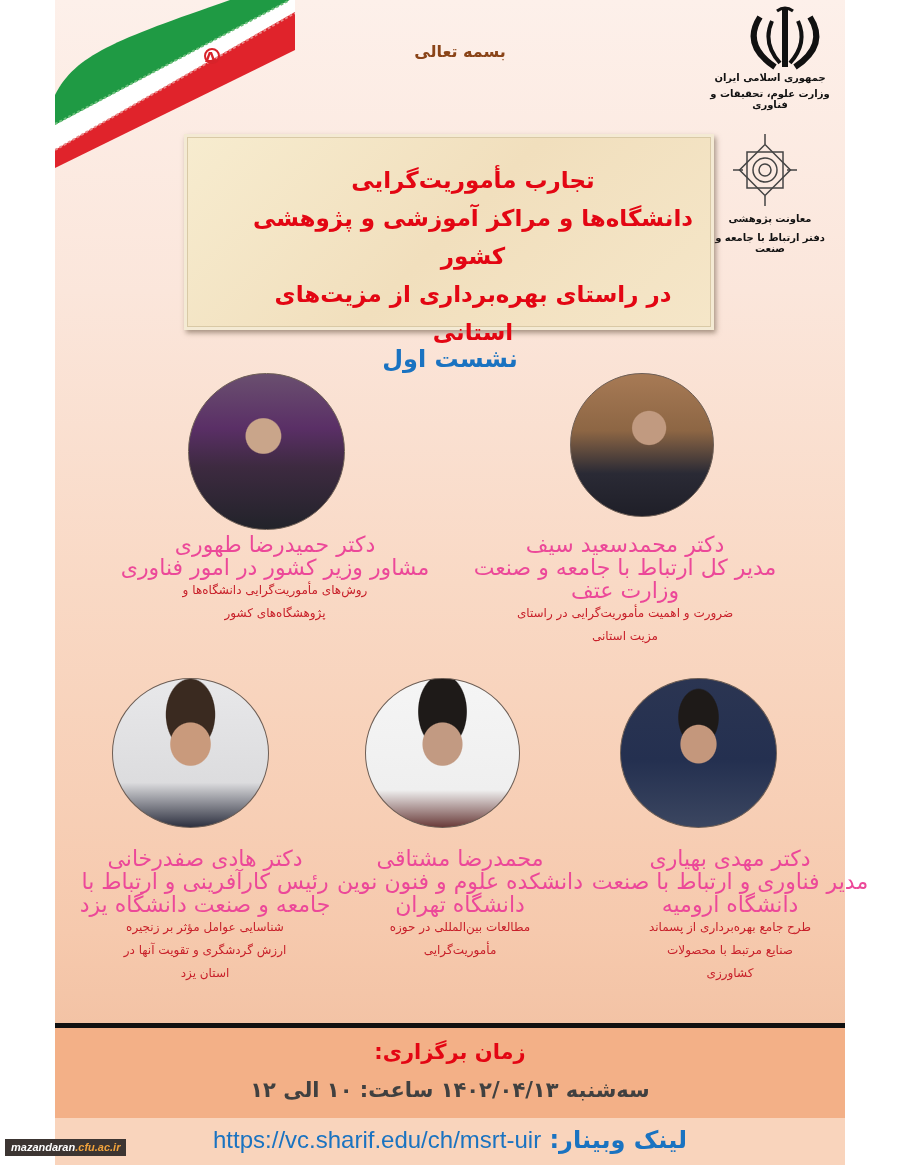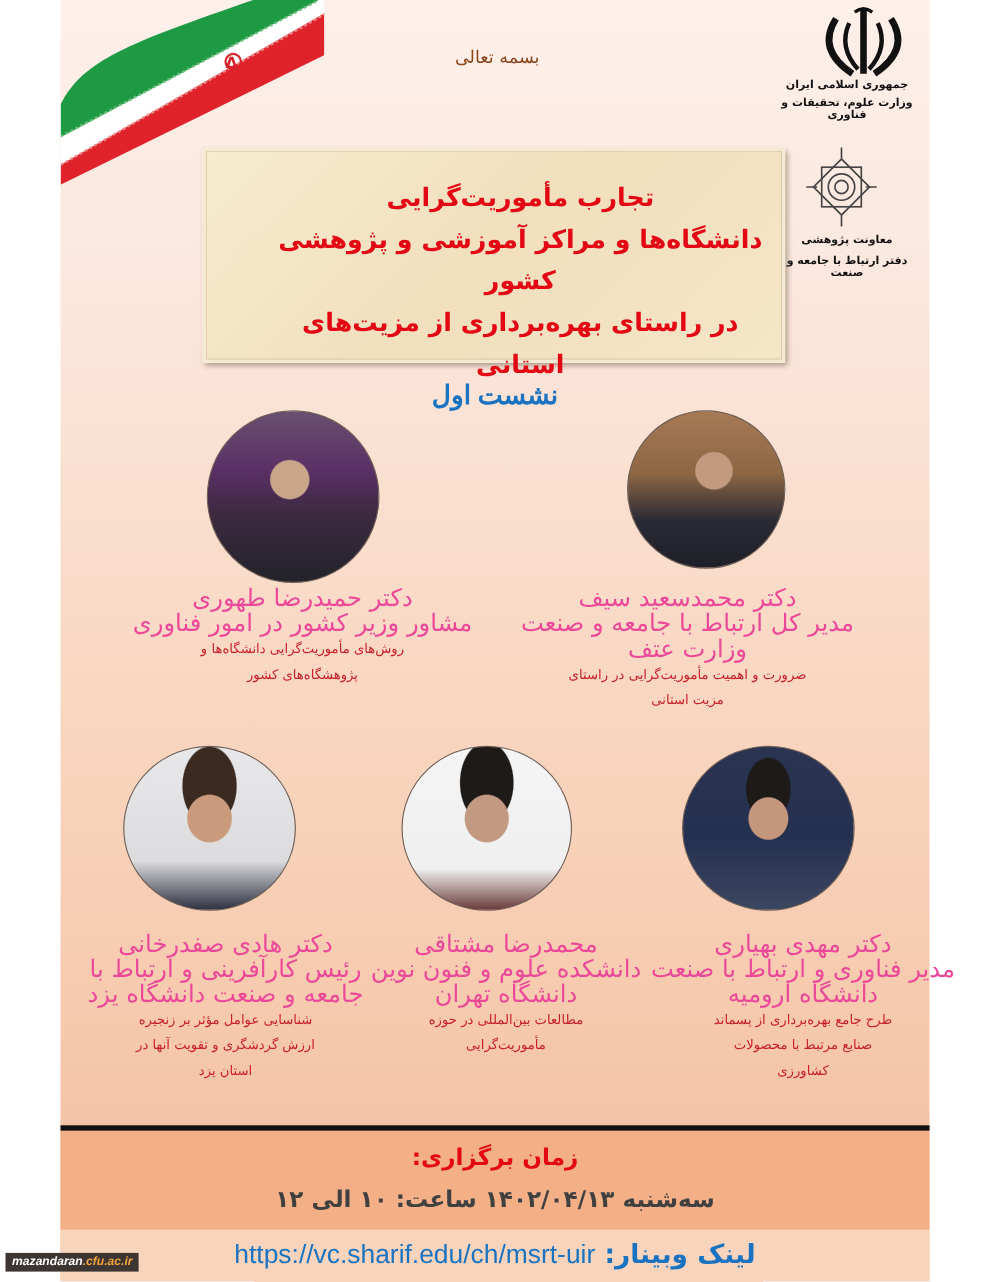--- a/index.html
+++ b/index.html
@@ -6,38 +6,38 @@
   body { width:900px; height:1165px; background:#ffffff; position:relative; overflow:hidden;
          font-family:"DejaVu Sans", sans-serif; }
   .poster { position:absolute; left:55px; top:0; width:790px; height:1165px;
     background: linear-gradient(180deg, #fdf0ea 0%, #fbe6db 25%, #f9d9c5 50%, #f6c9ad 80%, #f3c3a5 88%); }
   .rtl { direction:rtl; text-align:center; }
 
   
   .flag { position:absolute; left:55px; top:0; width:240px; height:170px; overflow:hidden; }
   .flag svg { display:block; }
 
-  .bismillah { position:absolute; left:372px; top:42px; width:160px; font-weight:normal; font-size:16px; color:#8a4418; }
+  .bismillah { position:absolute; left:380px; top:42px; width:160px; font-weight:bold; font-size:16px; color:#8a4418; }
 
   
   .emblem { position:absolute; left:730px; top:5px; width:110px; height:115px; }
   .emblem-text1 { position:absolute; left:700px; top:72px; width:140px; font-size:10px; color:#111; font-weight:bold; }
   .emblem-text2 { position:absolute; left:700px; top:88px; width:140px; font-size:10px; color:#111; font-weight:bold; }
   .orn { position:absolute; left:730px; top:130px; width:70px; height:80px; }
   .orn-text1 { position:absolute; left:710px; top:213px; width:120px; font-size:10px; color:#111; font-weight:bold; }
   .orn-text2 { position:absolute; left:710px; top:232px; width:120px; font-size:10px; color:#111; font-weight:bold; }
 
   
   .titlebox { position:absolute; left:184px; top:134px; width:524px; height:190px;
     background: linear-gradient(135deg, #f7eccf 0%, #f1dfbd 50%, #f5e6c8 100%);
     border:3px solid #f4ead4; box-shadow: 2px 3px 5px rgba(100,80,60,0.55), inset 0 0 0 1px #d9c9a6; }
   .titlebox .l { color:#e30613; font-weight:bold; font-size:23px; line-height:38px; }
   .titlebox .inner { padding-top:24px;margin-left:48px; }
 
-  .session { position:absolute; left:340px; top:345px; width:220px; color:#1a73c1; font-weight:bold; font-size:24px;font-family:Liberation Serif, serif; }
+  .session { position:absolute; left:340px; top:345px; width:220px; color:#1a73c1; font-weight:bold; font-size:24px; }
 
   
   .photo { position:absolute; border-radius:50%; border:1px solid #6d5e55; overflow:hidden; }
   .p1 { left:188px; top:373px; width:155px; height:155px; background: radial-gradient(circle at 48% 40%, #c9a58a 0 14%, transparent 15%), linear-gradient(180deg,#6a4f6f 0%, #5a2f66 35%, #3d2a40 60%, #22232a 100%); }
   .p2 { left:570px; top:373px; width:142px; height:142px; background: radial-gradient(circle at 55% 38%, #c19a80 0 14%, transparent 15%), linear-gradient(180deg,#a77a55 0%, #8d6644 40%, #2a2a35 70%, #1f1f28 100%); }
   .p3 { left:112px; top:678px; width:155px; height:148px; background: radial-gradient(ellipse at 50% 44%, #c99a7c 0 18%, transparent 19%), radial-gradient(ellipse at 50% 24%, #3a2a20 0 22%, transparent 23%), linear-gradient(180deg,#e8e8ea 0%, #dcdcde 70%, #2e3140 100%); }
   .p4 { left:365px; top:678px; width:153px; height:148px; background: radial-gradient(ellipse at 50% 44%, #c29a82 0 18%, transparent 19%), radial-gradient(ellipse at 50% 22%, #1e1a18 0 22%, transparent 23%), linear-gradient(180deg,#f5f5f5 0%, #efefef 75%, #6a3c3a 100%); }
   .p5 { left:620px; top:678px; width:155px; height:148px; background: radial-gradient(ellipse at 50% 44%, #c4977c 0 16%, transparent 17%), radial-gradient(ellipse at 50% 26%, #1e1a18 0 18%, transparent 19%), linear-gradient(180deg,#2b3552 0%, #243050 55%, #3b4660 100%); }
 
   .spk { position:absolute; }

